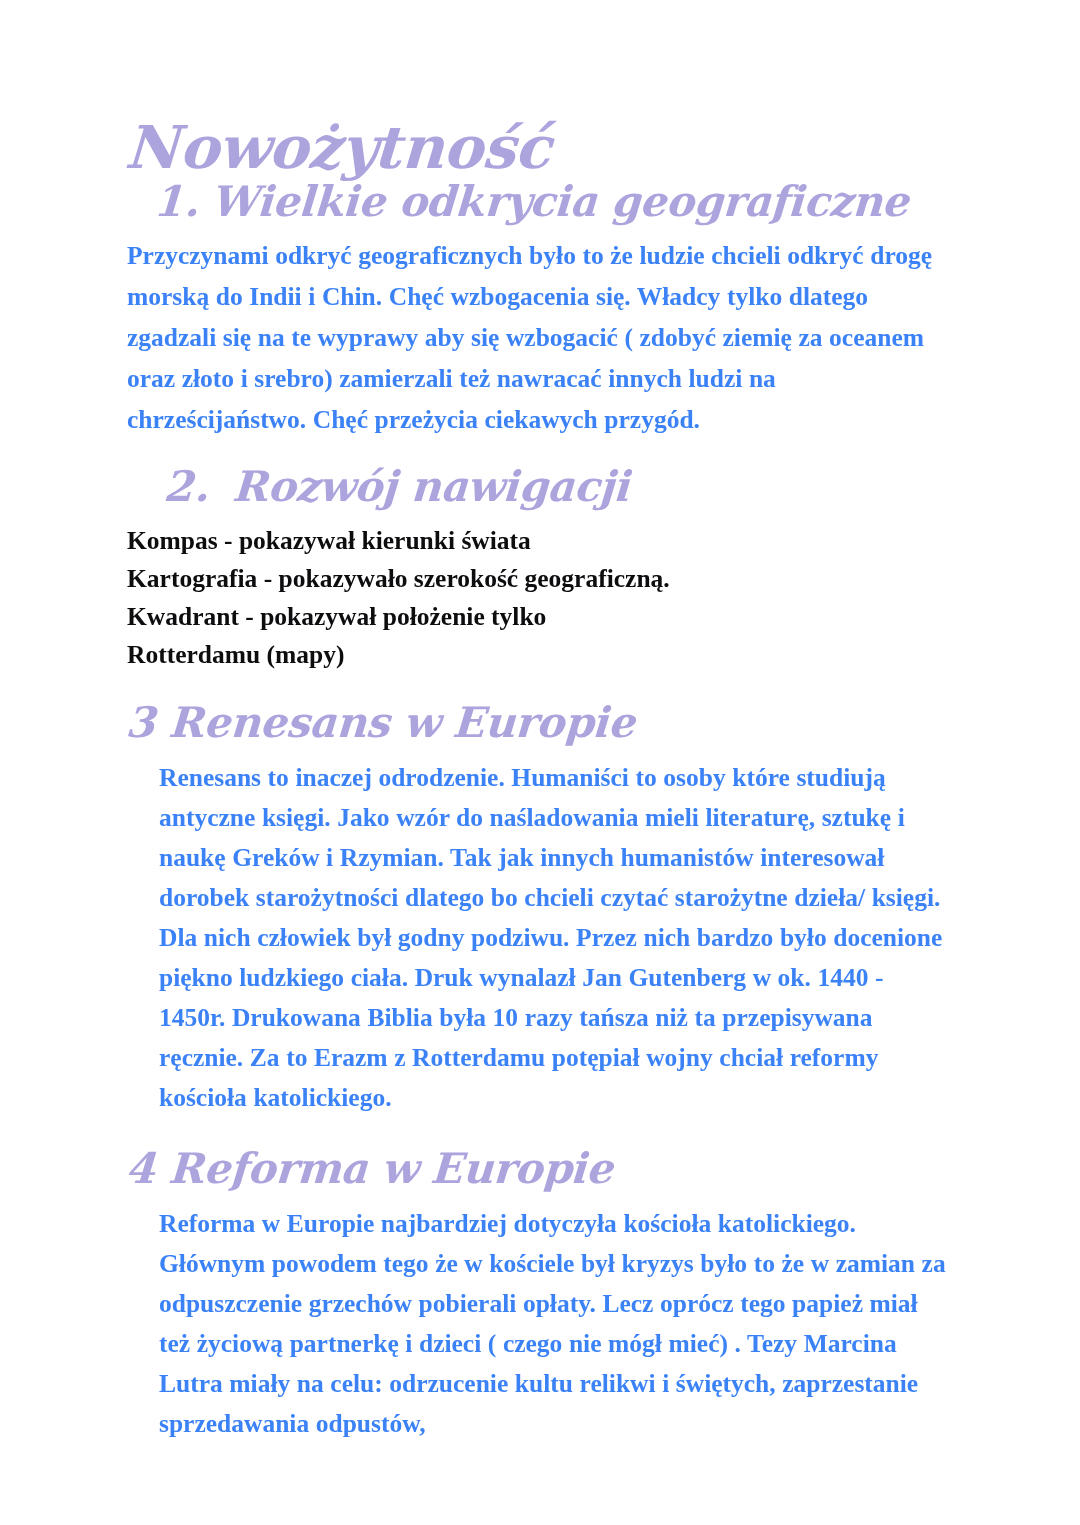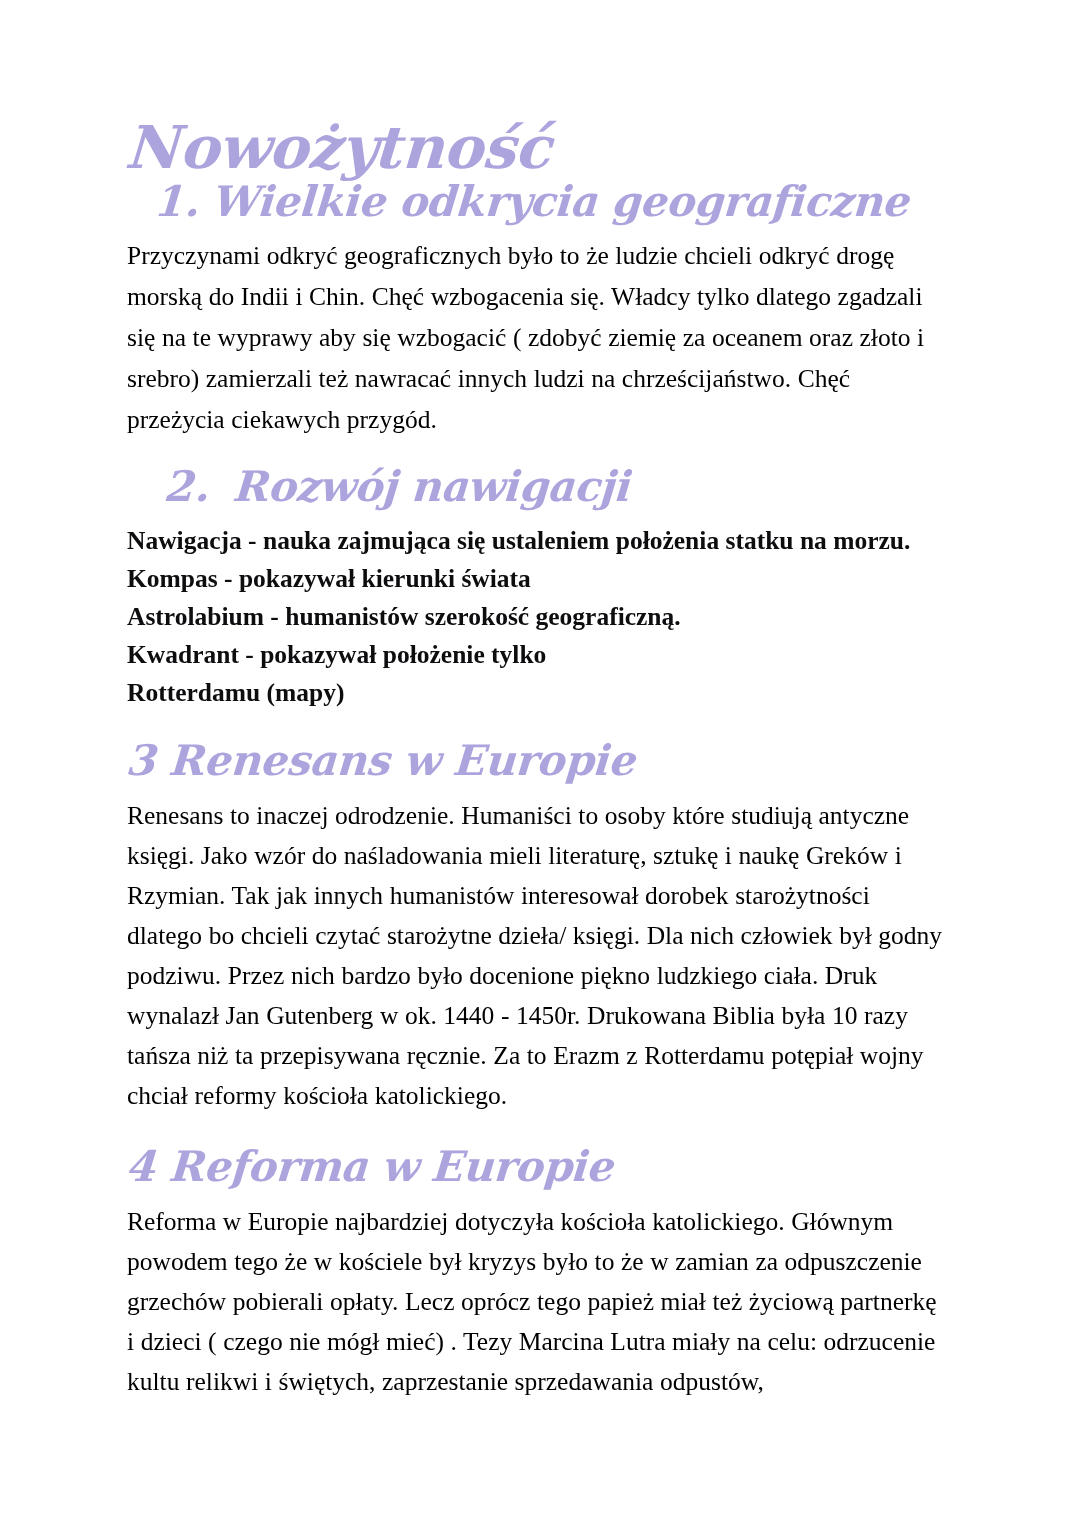--- a/index.html
+++ b/index.html
@@ -57,23 +57,23 @@
 
   .h-1 { margin: 0 0 12px 28px; }
   .h-2 { margin: 26px 0 14px 38px; }
   .h-3 { margin: 28px 0 14px 0px; }
   .h-4 { margin: 30px 0 14px 0px; }
 
   .h-2 .num-gap { display: inline-block; width: 26px; }
 
   
   .body-text {
-    color: #000000;
+    color: #3b82f6;
     font-family: "Liberation Serif", "DejaVu Serif", serif;
-    font-weight: normal;
+    font-weight: bold;
     font-size: 25.5px;
     line-height: 41px;
     margin: 0;
     text-align: left;
     word-spacing: 0.2px;
   }
 
   .defs {
     margin: 0;
     padding: 0;
@@ -81,40 +81,39 @@
   }
   .defs li {
     color: #0d0d10;
     font-family: "Liberation Serif", "DejaVu Serif", serif;
     font-weight: bold;
     font-size: 25.5px;
     line-height: 38px;
     white-space: nowrap;
   }
 
-  .para-tight { line-height: 40px; }
+  .para-tight { line-height: 40px; margin-left: 32px; }
 </style>
 </head>
 <body>
 
 <div class="page">
   <div class="content">
 
     <h1 class="doc-title">Nowożytność</h1>
 
     <h2 class="heading h-1">1. Wielkie odkrycia geograficzne</h2>
 
     <p class="body-text">Przyczynami odkryć geograficznych było to że ludzie chcieli odkryć drogę morską do Indii i Chin. Chęć wzbogacenia się. Władcy tylko dlatego zgadzali się na te wyprawy aby się wzbogacić ( zdobyć ziemię za oceanem oraz złoto i srebro) zamierzali też nawracać innych ludzi na chrześcijaństwo. Chęć przeżycia ciekawych przygód.</p>
 
     <h2 class="heading h-2"><span>2.</span><span class="num-gap"></span><span>Rozwój nawigacji</span></h2>
 
     <ul class="defs">
-      <li>Nawigacja - nauka zajmująca się ustaleniem położenia statku na morzu.</li>
       <li>Kompas - pokazywał kierunki świata</li>
-      <li>Astrolabium - humanistów szerokość geograficzną.</li>
+      <li>Kartografia - pokazywało szerokość geograficzną.</li>
       <li>Kwadrant - pokazywał położenie tylko</li>
       <li>Rotterdamu (mapy)</li>
     </ul>
 
     <h2 class="heading h-3">3 Renesans w Europie</h2>
 
     <p class="body-text para-tight">Renesans to inaczej odrodzenie. Humaniści to osoby które studiują antyczne księgi. Jako wzór do naśladowania mieli literaturę, sztukę i naukę Greków i Rzymian. Tak jak innych humanistów interesował dorobek starożytności dlatego bo chcieli czytać starożytne dzieła/ księgi. Dla nich człowiek był godny podziwu. Przez nich bardzo było docenione piękno ludzkiego ciała. Druk wynalazł Jan Gutenberg w ok. 1440 - 1450r. Drukowana Biblia była 10 razy tańsza niż ta przepisywana ręcznie. Za to Erazm z Rotterdamu potępiał wojny chciał reformy kościoła katolickiego.</p>
 
     <h2 class="heading h-4">4 Reforma w Europie</h2>
 

